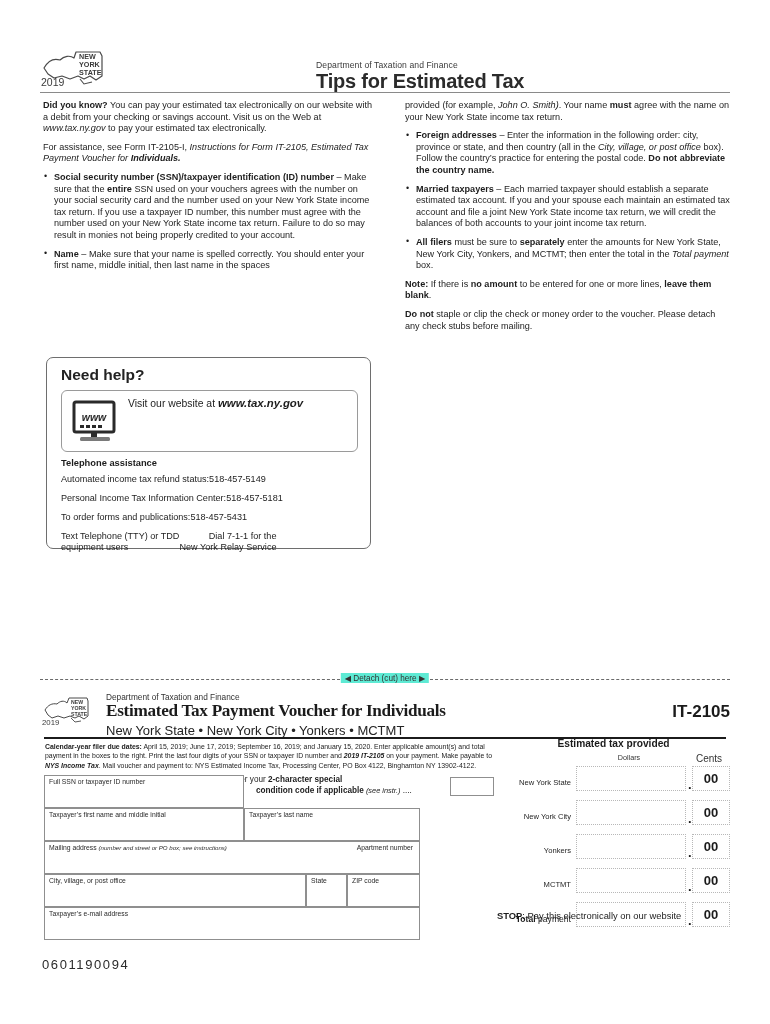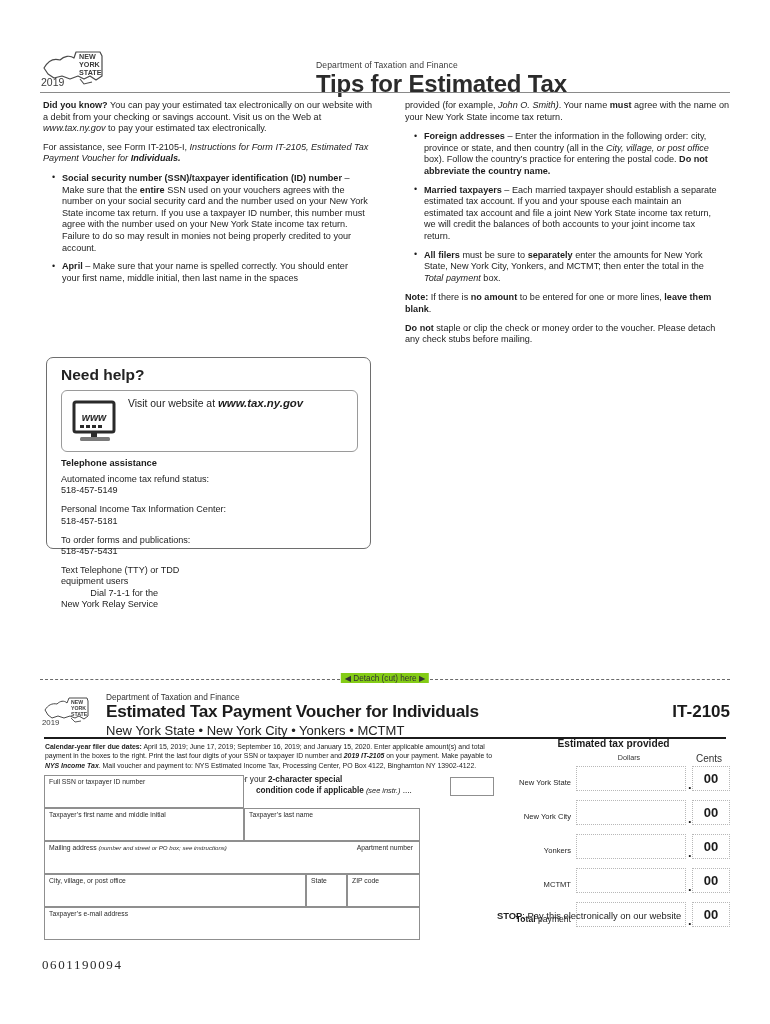--- a/index.html
+++ b/index.html
@@ -25,39 +25,39 @@
     position: absolute; left: 0px; top: 2px;
     width: 76px; height: 44px;
   }
   .ny-logo svg { display:block; }
   .dept-line {
     position: absolute; left: 276px; top: 16px;
     font-size: 8.6px; color: #3a3a3a; letter-spacing: .1px;
   }
   .tips-title {
     position: absolute; left: 276px; top: 26px;
-    font-size: 24px; font-weight: bold; color: #2b2b2b;
+    font-size: 20px; font-weight: bold; color: #2b2b2b;
     letter-spacing: -.2px;
   }
   .rule-top {
     position: absolute; left: 40px; top: 92px; width: 690px;
     border-top: 1px solid #8a8a8a;
   }
 
   .col-left {
     position: absolute; left: 43px; top: 100px; width: 333px;
   }
   .col-right {
     position: absolute; left: 405px; top: 100px; width: 325px;
   }
   .para {
     font-size: 9.1px; line-height: 11.6px; margin: 0 0 7px 0;
     color: #1d1d1d; text-align: left;
   }
-  .bullets { margin: 8px; padding: 0; list-style: none; }
+  .bullets { margin: 0; padding: 0; list-style: none; }
   .bullets li {
     position: relative; padding-left: 11px;
     font-size: 9.1px; line-height: 11.6px; margin-bottom: 7px;
     color: #1d1d1d;
   }
   .bullets li::before {
     content: "\2022"; position: absolute; left: 1px; top: -0.5px;
     font-size: 9px; color: #1d1d1d;
   }
   b, .b { font-weight: bold; }
@@ -98,51 +98,50 @@
   }
   .tel-title {
     position: absolute; left: 14px; top: 100px;
     font-size: 9.3px; font-weight: bold; color: #1d1d1d;
   }
   .tel-rows { position: absolute; left: 14px; top: 116px; width: 297px; }
   .tel-row {
     display: flex; align-items: flex-start;
     font-size: 9.1px; line-height: 11.4px; color: #1d1d1d;
     margin-bottom: 7.5px;
-    flex-direction: column;
   }
   .tel-row .lbl { white-space: pre-line; }
   .tel-row .val { text-align: right; white-space: pre-line; }
 
   
   .detach-wrap {
     position: absolute; left: 40px; top: 674px; width: 690px; height: 12px;
   }
   .detach-dash-l, .detach-dash-r {
     position: absolute; top: 5px; height: 0;
     border-top: 1px dashed #6a6a6a;
   }
   .detach-dash-l { left: 0; width: 300px; }
   .detach-dash-r { right: 0; width: 300px; }
   .detach-text {
     position: absolute; left: 50%; top: -1px; transform: translateX(-50%);
-    font-size: 8.2px; color: #333; background: #84cc16; padding: 0 4px;
+    font-size: 8.2px; color: #333; background: #5eead4; padding: 0 4px;
     white-space: nowrap;
   }
 
   
   .v-header { position: absolute; left: 40px; top: 692px; width: 690px; height: 44px; }
   .v-logo { position: absolute; left: 2px; top: 2px; width: 56px; height: 34px; }
   .v-dept {
     position: absolute; left: 66px; top: 0px;
     font-size: 8.3px; color: #333;
   }
   .v-title {
     position: absolute; left: 66px; top: 9px;
-    font-size: 17.2px; font-weight: bold; color: #1b1b1b; letter-spacing: -.3px;
+    font-size: 17.2px; font-weight: bold; color: #1b1b1b; letter-spacing: -.3px; font-family: Liberation Serif, serif;
   }
   .v-sub {
     position: absolute; left: 66px; top: 31px;
     font-size: 13px; color: #242424;
   }
   .v-formno {
     position: absolute; right: 0px; top: 10px;
     font-size: 17px; font-weight: bold; color: #1b1b1b;
   }
 
@@ -224,21 +223,21 @@
     font-size: 13px; font-weight: bold; color: #1b1b1b;
   }
   .stop-line {
     position: absolute; left: 0px; top: 172px; width: 233px;
     font-size: 9.4px; color: #1d1d1d; text-align: left; white-space: nowrap;
   }
 
   
   .ocr {
     position: absolute; left: 42px; top: 957px;
-    font-family: Liberation Serif, serif;
+    font-family: Liberation Sans, sans-serif;
     font-size: 13px; letter-spacing: 1.6px; color: #2a2a2a;
   }
 </style>
 </head>
 <body>
 
 <div class="page">
 
   <div class="tips-header">
     <div class="ny-logo">
@@ -257,21 +256,21 @@
   <div class="rule-top"></div>
 
   <div class="col-left">
     <p class="para"><b>Did you know?</b><span> You can pay your estimated tax electronically on our website with a debit from your checking or savings account. Visit us on the Web at </span><i>www.tax.ny.gov</i><span> to pay your estimated tax electronically.</span></p>
 
     <p class="para"><span>For assistance, see Form IT-2105-I, </span><i>Instructions for Form IT-2105, Estimated Tax Payment Voucher for </i><span class="bi">Individuals.</span></p>
 
 
     <ul class="bullets">
       <li><b>Social security number (SSN)/taxpayer identification (ID) number</b><span> – Make sure that the </span><b>entire</b><span> SSN used on your vouchers agrees with the number on your social security card and the number used on your New York State income tax return. If you use a taxpayer ID number, this number must agree with the number used on your New York State income tax return. Failure to do so may result in monies not being properly credited to your account.</span></li>
-      <li><b>April</b><span> – Make sure that your name is spelled correctly. You should enter your first name, middle initial, then last name in the spaces</span></li>
+      <li><b>Name</b><span> – Make sure that your name is spelled correctly. You should enter your first name, middle initial, then last name in the spaces</span></li>
     </ul>
   </div>
 
   <div class="col-right">
     <p class="para"><span>provided (for example, </span><i>John O. Smith)</i><span>. Your name </span><b>must</b><span> agree with the name on your New York State income tax return.</span></p>
 
     <ul class="bullets">
       <li><b>Foreign addresses</b><span> – Enter the information in the following order: city, province or state, and then country (all in the </span><i>City, village, or post office</i><span> box). Follow the country’s practice for entering the postal code. </span><b>Do not abbreviate the country name.</b></li>
       <li><b>Married taxpayers</b><span> – Each married taxpayer should establish a separate estimated tax account. If you and your spouse each maintain an estimated tax account and file a joint New York State income tax return, we will credit the balances of both accounts to your joint income tax return.</span></li>
       <li><b>All filers</b><span> must be sure to </span><b>separately</b><span> enter the amounts for New York State, New York City, Yonkers, and MCTMT; then enter the total in the </span><i>Total payment</i><span> box.</span></li>

